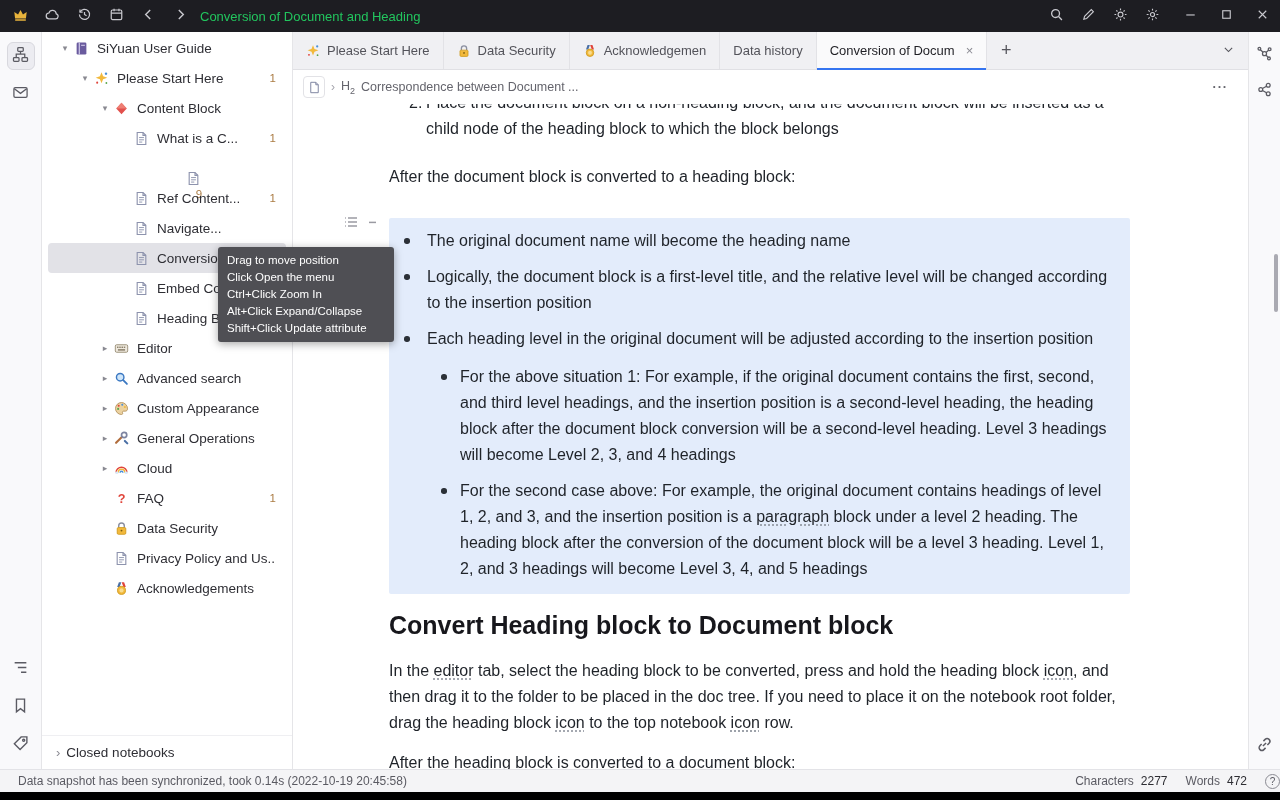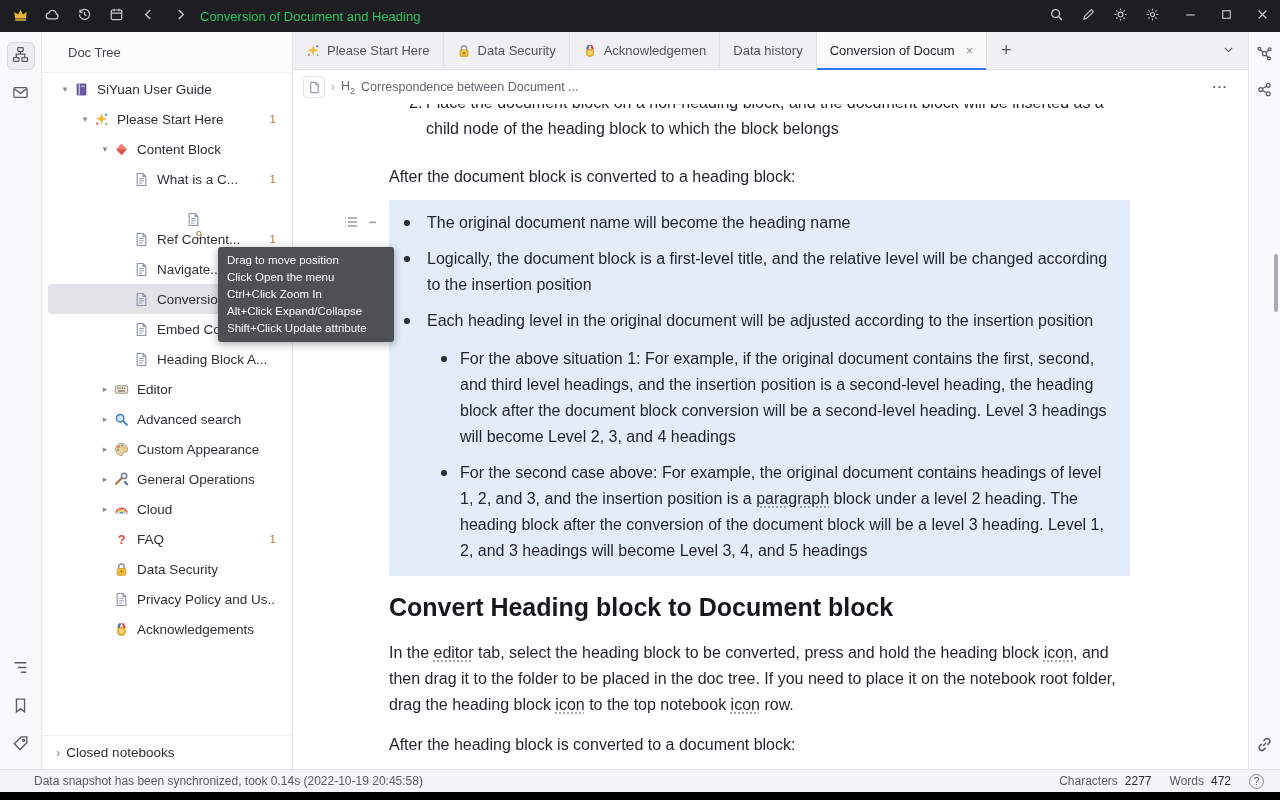--- a/index.html
+++ b/index.html
@@ -63,21 +63,21 @@
   .bc-text{white-space:nowrap;overflow:hidden;cursor:pointer}
   .bc-more{margin-left:auto;padding:0 10px;color:#64646c;letter-spacing:1px;cursor:pointer;font-weight:bold}
 
   
   .editor{flex:1;position:relative;overflow:hidden;min-height:0}
   .doc{width:741px;margin-left:96px;margin-top:-14px;font-size:16px;line-height:26px;color:#1f2329}
   .ol-item{display:flex;padding-left:20px}
   .ol-marker{flex:0 0 17px}
   .ol-text{flex:1}
   .intro{margin-top:22px}
-  .hl-block{margin-top:10px;background:#e3ecfb;padding:10px 16px 12px 15px;border-radius:2px}
+  .hl-block{margin-top:28px;background:#e3ecfb;padding:10px 16px 12px 15px;border-radius:2px}
   .li{display:flex}
   .hl-block > .li + .li{margin-top:10px}
   .li-dot{flex:0 0 23px;position:relative}
   .li-dot::before{content:"";position:absolute;left:0;top:10px;width:5.5px;height:5.5px;border-radius:50%;background:#2b3037}
   .li-content{flex:1}
   .li-children{margin-top:12px}
   .li-children .li + .li{margin-top:10px}
   .li-children .li-dot{flex:0 0 33px}
   .li-children .li-dot::before{left:14px}
   .h2{margin-top:14px;font-size:25px;line-height:34px;font-weight:700;color:#17171c}
@@ -86,21 +86,21 @@
   .ref{text-decoration:underline dotted #868c96;text-underline-offset:3px}
   .gutter{position:absolute;left:50px;top:110px;display:flex;gap:7px;align-items:center;color:#9a9aa2}
   .gutter-btn{width:16px;height:16px;cursor:pointer}
   .gutter-btn svg{width:16px;height:16px;display:block}
 
   
   .tooltip{position:absolute;left:218px;top:215px;width:176px;background:#4f4f54;color:#fff;font-size:11.5px;line-height:17px;padding:5px 9px;border-radius:3px;z-index:30;box-shadow:0 2px 8px rgba(0,0,0,.35)}
   .scroll-thumb{position:absolute;right:2px;top:222px;width:4px;height:58px;background:#aaaab2;border-radius:2px;z-index:20;cursor:pointer}
 
   
-  .statusbar{flex:0 0 23px;background:#f4f4f6;border-top:1px solid #e3e3e7;display:flex;align-items:center;font-size:12px;color:#5a5a62;padding:0 16px;gap:18px}
+  .statusbar{flex:0 0 23px;background:#f4f4f6;border-top:1px solid #e3e3e7;display:flex;align-items:center;font-size:12px;color:#5a5a62;padding:0 0;gap:18px}
   .sb-msg{margin-left:18px;white-space:nowrap;overflow:hidden}
   .sb-right{margin-left:auto;display:flex;align-items:center;gap:18px}
   .sb-pair{display:flex;gap:7px;white-space:nowrap}
   .sb-val{color:#2d2d33}
   .sb-help{width:15px;height:15px;border:1px solid #8a8a92;border-radius:50%;display:flex;align-items:center;justify-content:center;font-size:10px;color:#5a5a62;cursor:pointer}
 </style>
 </head>
 <body>
 
 <div class="window">
@@ -221,23 +221,20 @@
           <div class="dock-btn">
             <span class="icon"><svg viewBox="0 0 16 16" fill="none" stroke="currentColor" stroke-width="1.3">
                 <path d="M8.6 1.8H14v5.4L7.6 13.6 2.2 8.2z"></path>
                 <circle cx="11" cy="5" r="1"></circle>
               </svg></span>
           </div>
         </div>
     </div>
 
     <div class="sidebar">
-      <div class="panel-header">
-        <span>Doc Tree</span>
-      </div>
       <div class="tree">
           <div class="tree-row" style="padding-left: 8px;">
             <span class="tree-arrow">▾</span>
             <span class="tree-icon">
               <svg viewBox="0 0 16 16">
                 <rect x="2.8" y="1.6" width="10.4" height="12.8" rx="1.4" fill="#6a5b9e"></rect>
                 <rect x="5" y="1.6" width="1.3" height="12.8" fill="#cfc8e8"></rect>
                 <rect x="7.6" y="4" width="4" height="1.2" fill="#cfc8e8"></rect>
               </svg>
             </span>

